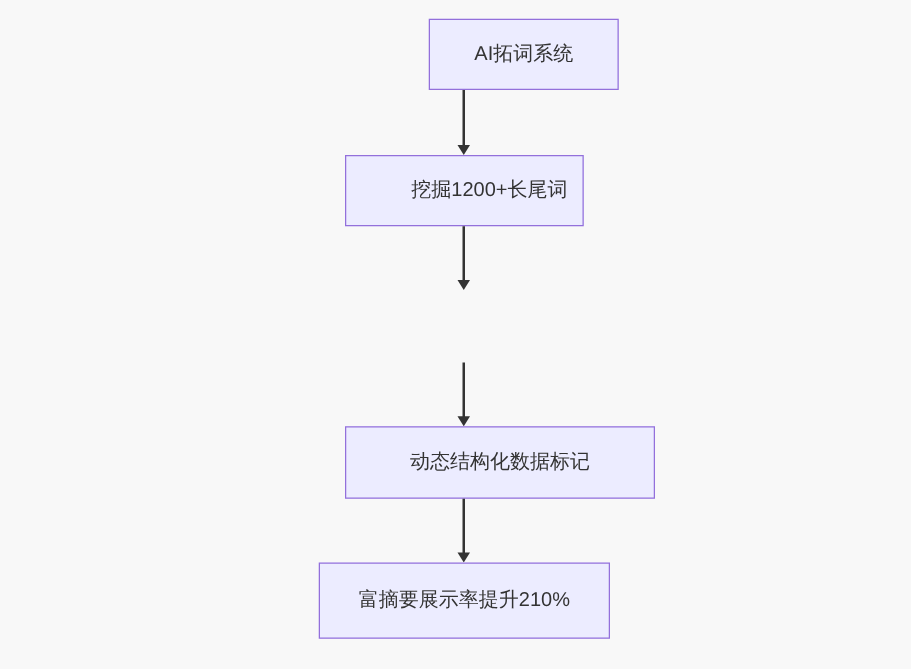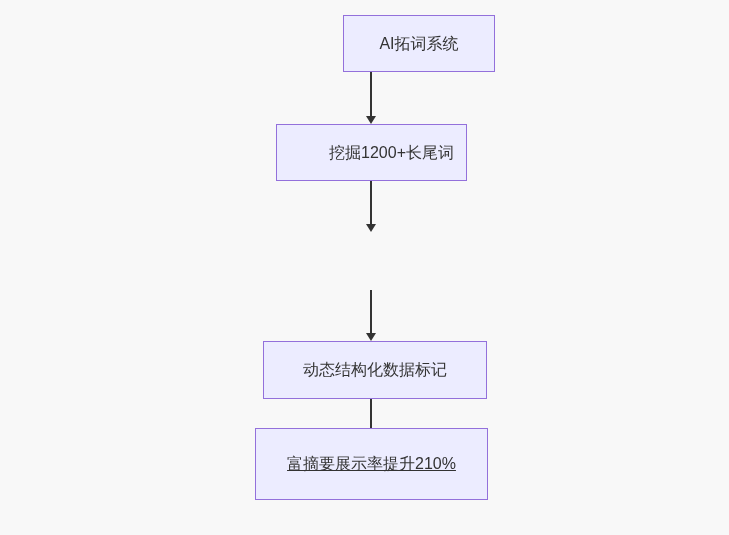--- a/index.html
+++ b/index.html
@@ -27,22 +27,22 @@
     line-height: 1;
     display: flex;
     align-items: center;
     justify-content: center;
     text-align: center;
     white-space: nowrap;
   }
   .node-1 { left: 299px; top: 15px;  width: 152px; height: 57px; margin-left: 44px; }
   .node-2 { left: 276px; top: 124px; width: 191px; height: 57px; padding-left: 40px; }
   .node-3 { left: 261px; top: 232px; width: 223px; height: 58px; }
-  .node-4 { left: 263px; top: 341px; width: 224px; height: 58px; }
-  .node-5 { left: 255px; top: 428px; width: 233px; height: 72px; text-decoration: underline; }
+  .node-4 { left: 276px; top: 341px; width: 248px; height: 58px; }
+  .node-5 { left: 255px; top: 450px; width: 233px; height: 61px; }
 
   .arrow {
     position: absolute;
     width: 14px;
     left: 364px; 
   }
   .arrow-1 { top: 72px;  height: 52px; }
   .arrow-2 { top: 181px; height: 51px; }
   .arrow-3 { top: 290px; height: 51px; }
   .arrow-4 { top: 399px; height: 51px; }

